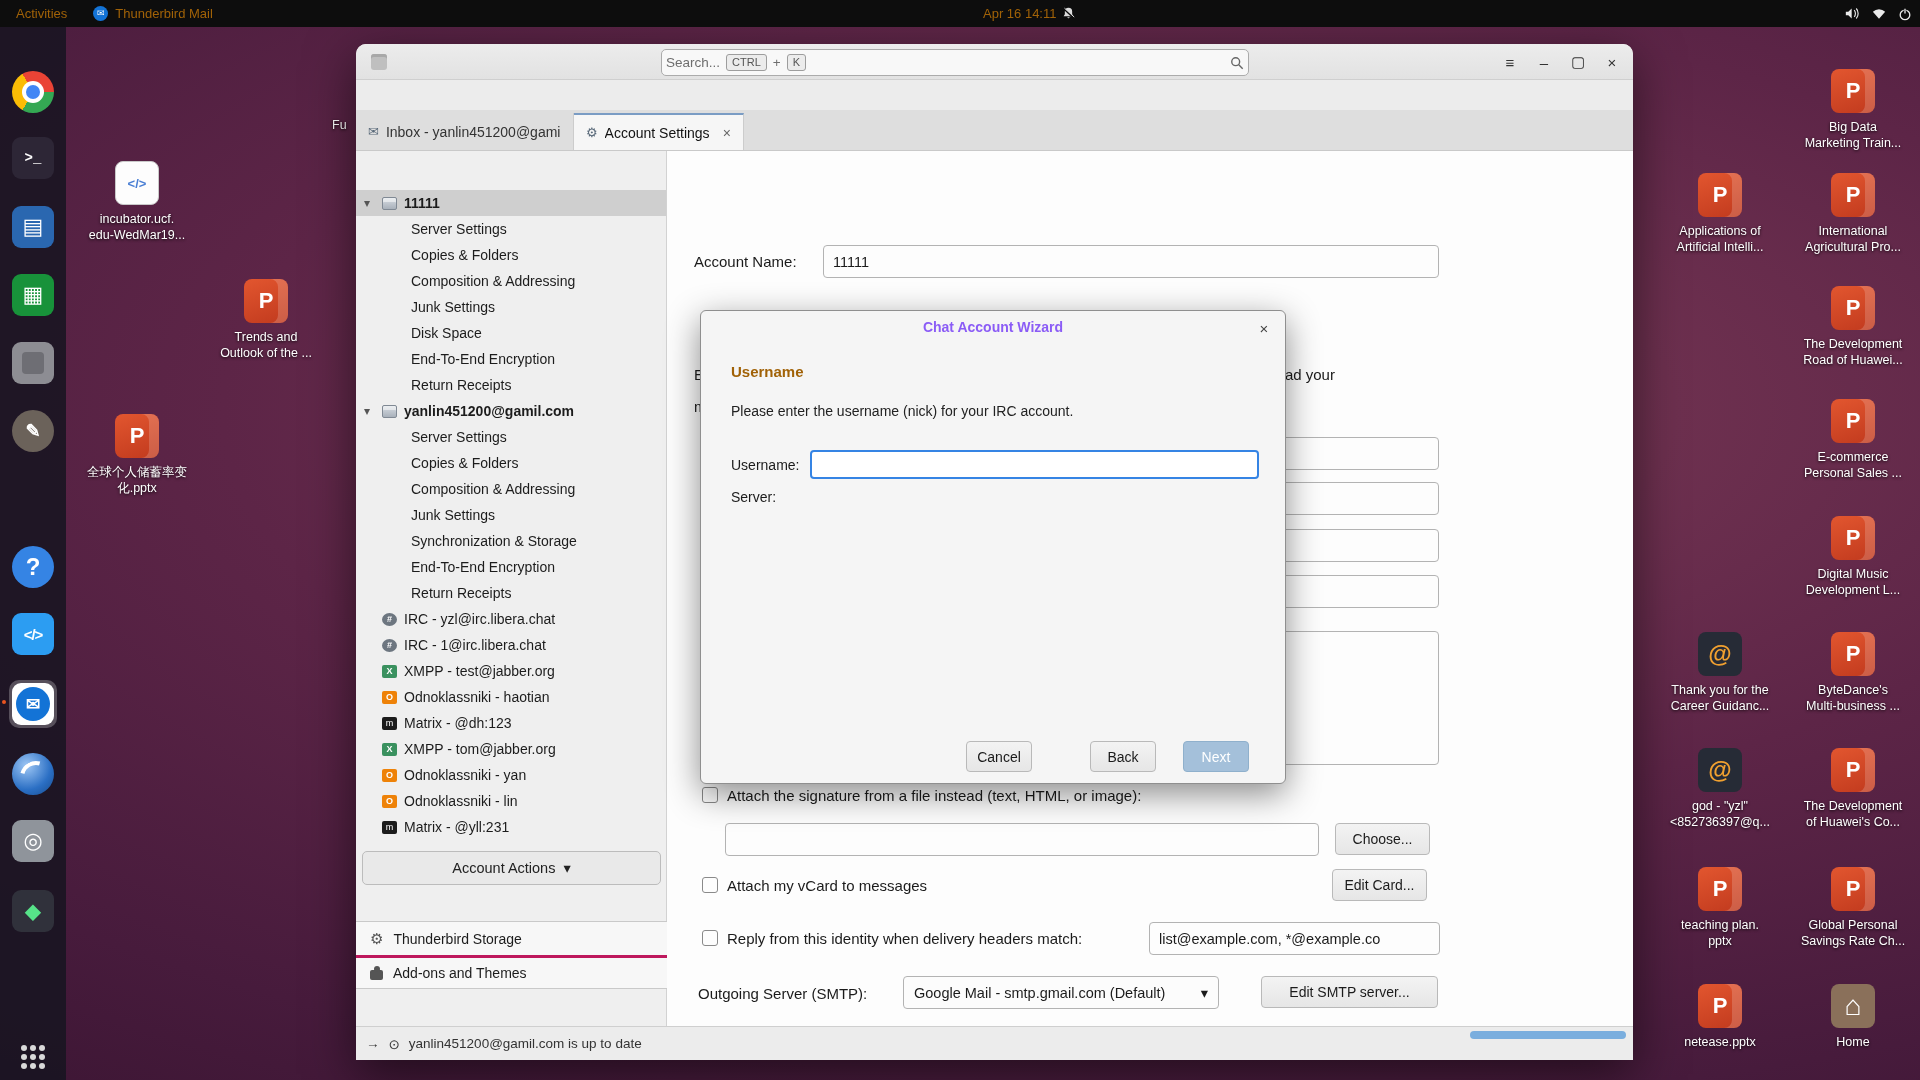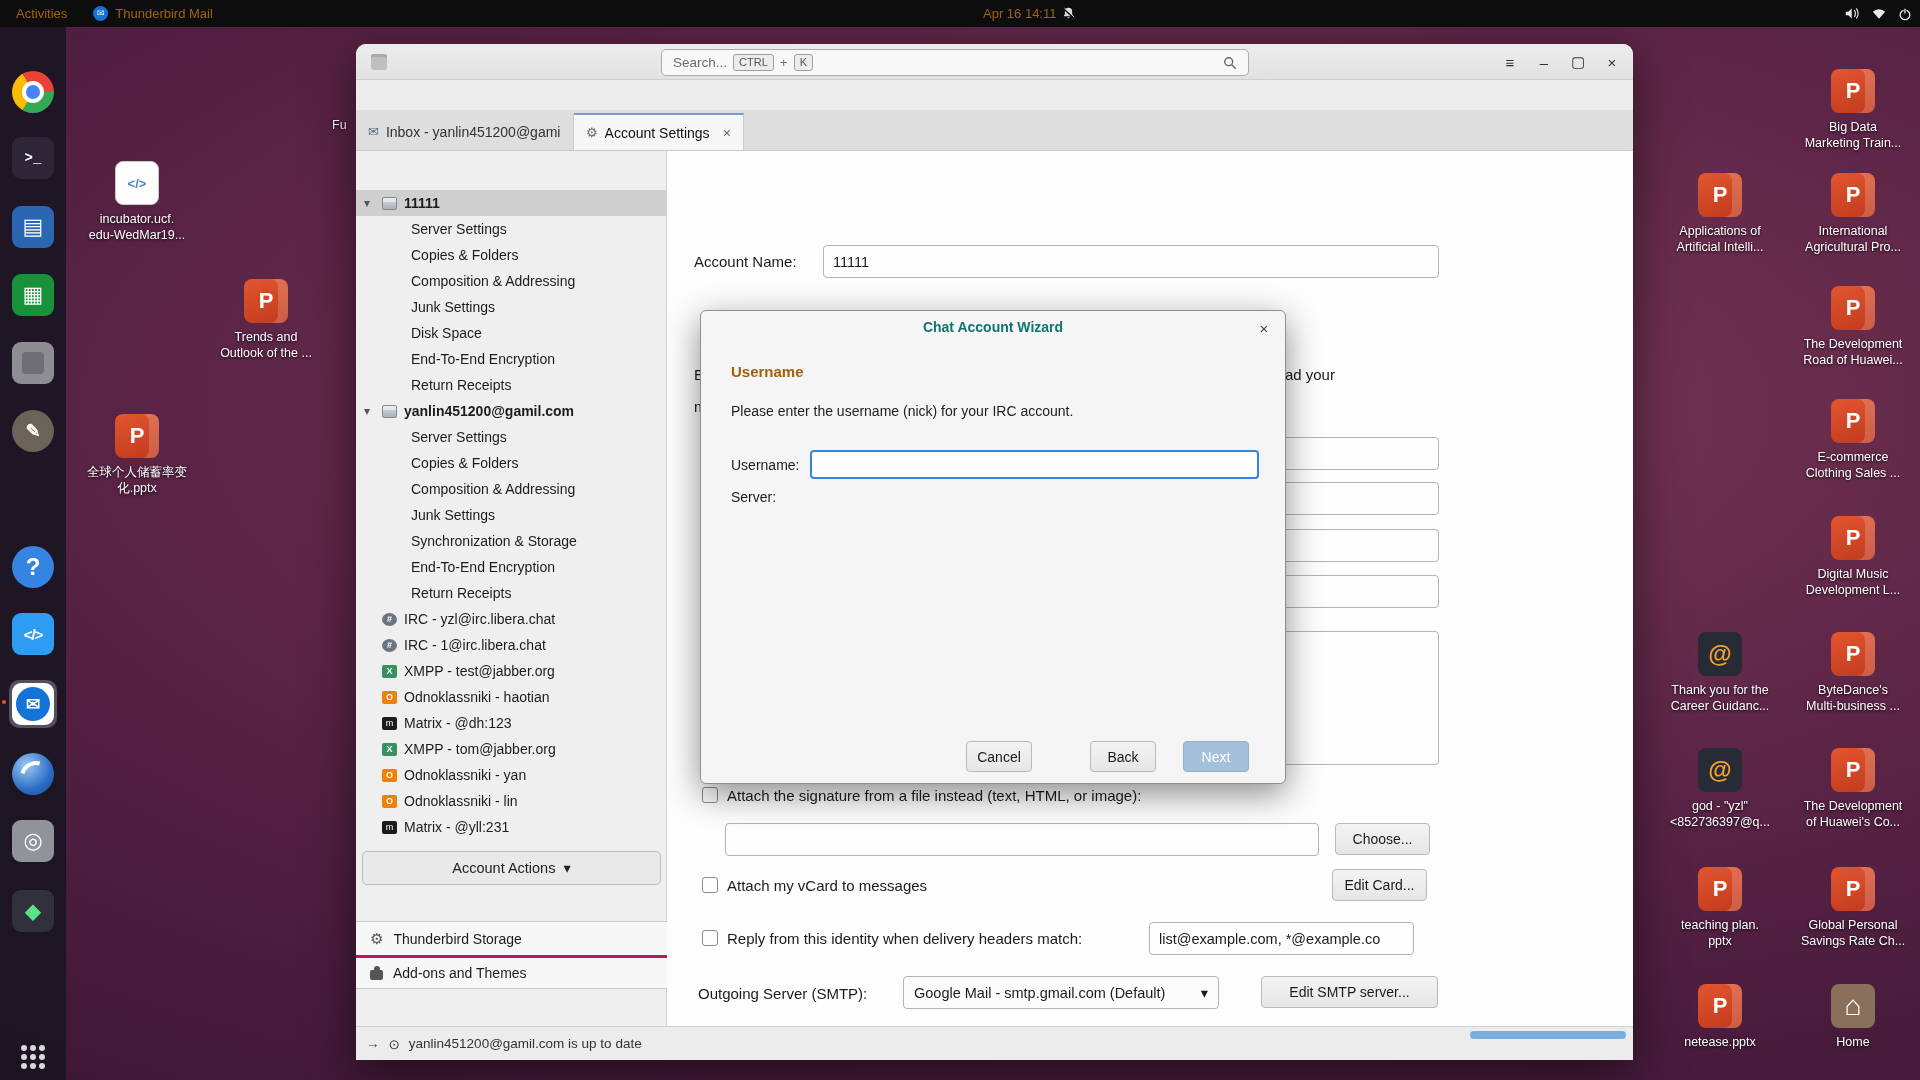--- a/index.html
+++ b/index.html
@@ -54,21 +54,21 @@
   .fi-code { background:#fdfdfd; color:#4a7fd4; font-size:13px; font-weight:bold; border:1px solid #c9c9c9; }
   .desk-fragment { position:absolute; color:#fff; font-size:12.5px; text-shadow:0 1px 3px rgba(0,0,0,0.9); z-index:4; }
 
   
   .window { position:absolute; left:356px; top:44px; width:1277px; height:1016px; background:#ececec;
             border-radius:10px 10px 0 0; box-shadow:0 14px 50px rgba(0,0,0,0.55); z-index:20; overflow:hidden; }
   .titlebar { position:absolute; left:0; top:0; width:100%; height:36px; background:linear-gradient(#ececec,#e2e2e2); border-bottom:1px solid #cfcfcf; }
   .tb-doc-ic { position:absolute; left:15px; top:10px; width:16px; height:16px; border-radius:3px; background:#bfbfbf;
                box-shadow:inset 0 3px 0 #a8a8a8; }
   .searchbar { position:absolute; left:305px; top:5px; width:588px; height:27px; background:#f8f8f8; border:1px solid #ababab;
-               border-radius:5px; display:flex; align-items:center; padding:0 11px; gap:6px; font-size:13.5px; color:#6e6e6e; cursor:text; }
+               border-radius:5px; display:flex; align-items:center; padding:0 4px; gap:6px; font-size:13.5px; color:#6e6e6e; cursor:text; }
   .kbd { border:1px solid #9d9d9d; border-radius:3px; background:#ececec; font-size:11px; padding:0 5px; line-height:15px; color:#555; }
   .sb-spacer { flex:1; }
   .winctl { position:absolute; top:0; height:36px; display:flex; align-items:center; right:8px; gap:8px; }
   .wc-btn { width:26px; height:26px; border-radius:50%; display:flex; align-items:center; justify-content:center;
             font-size:15px; color:#333; cursor:pointer; }
 
   .menubar { position:absolute; left:0; top:36px; width:100%; height:30px; background:#f4f4f4; border-bottom:1px solid #dcdcdc;
              display:flex; align-items:center; padding-left:6px; font-size:14.5px; color:#1b1b1b; }
   .menu-item { padding:0 9px; height:100%; display:flex; align-items:center; cursor:pointer; }
 
@@ -119,21 +119,21 @@
                align-items:center; justify-content:space-between; padding:0 10px; font-size:14.5px; color:#1b1b1b; cursor:pointer; }
 
   .statusbar { position:absolute; left:0; bottom:0; width:100%; height:34px; background:#ececec; border-top:1px solid #cfcfcf;
                display:flex; align-items:center; gap:9px; padding-left:10px; font-size:13.5px; color:#333; }
   .hscroll { position:absolute; left:1114px; bottom:21px; width:156px; height:8px; border-radius:4px; background:#7aaede; }
 
   
   .dialog { position:absolute; left:344px; top:266px; width:586px; height:474px; background:#f5f5f5; border:1px solid #8f8f8f;
             border-radius:6px; box-shadow:0 10px 34px rgba(0,0,0,0.45); z-index:50; }
   .dlg-title { position:absolute; left:0; top:0; width:100%; height:32px; display:flex; align-items:center; justify-content:center;
-               font-size:14px; font-weight:bold; color:#0f766e; }
+               font-size:14px; font-weight:bold; color:#8b5cf6; }
   .dlg-close { position:absolute; right:10px; top:6px; width:22px; height:22px; display:flex; align-items:center; justify-content:center;
                font-size:15px; color:#444; cursor:pointer; border-radius:50%; }
   .dlg-h { position:absolute; left:30px; top:52px; font-size:15px; font-weight:bold; color:#a16207; }
   .dlg-desc { position:absolute; left:30px; top:92px; font-size:14px; color:#222; }
   .dlg-label { position:absolute; left:30px; font-size:14px; color:#1b1b1b; }
   .dlg-input { position:absolute; left:109px; width:449px; height:29px; background:#fff; border:1px solid #b3b3b3; border-radius:4px;
                font-size:14px; padding:0 8px; font-family:"Liberation Sans",sans-serif; }
   .dlg-input.focused { border:2px solid #3584e4; }
   .dlg-btn { position:absolute; top:430px; width:66px; height:31px; border-radius:4px; border:1px solid #b9b9b9;
              background:linear-gradient(#f3f3f3,#e6e6e6); font-size:14px; color:#1b1b1b; display:flex; align-items:center;
@@ -247,21 +247,21 @@
 Agricultural Pro...</span>
   </div>
 <div class="dicon" style="left:1793px; top:286px">
     <span class="fi fi-ppt">P</span>
     <span class="lbl">The Development
 Road of Huawei...</span>
   </div>
 <div class="dicon" style="left:1793px; top:399px">
     <span class="fi fi-ppt">P</span>
     <span class="lbl">E-commerce
-Clothing Sales ...</span>
+Personal Sales ...</span>
   </div>
 <div class="dicon" style="left:1793px; top:516px">
     <span class="fi fi-ppt">P</span>
     <span class="lbl">Digital Music
 Development L...</span>
   </div>
 <div class="dicon" style="left:1660px; top:632px">
     <span class="fi fi-mail">@</span>
     <span class="lbl">Thank you for the
 Career Guidanc...</span>
@@ -460,21 +460,21 @@
     <div class="fieldlabel" style="left:60px; top:636px">Attach the signature from a file instead (text, HTML, or image):</div>
     <input class="inputbox" style="left: 58px; top: 672px; width: 594px;">
     <div class="btn" style="left:668px; top:672px; width:95px">Choose...</div>
 
     <span class="cbox" style="left:35px; top:726px"></span>
     <div class="fieldlabel" style="left:60px; top:726px">Attach my vCard to messages</div>
     <div class="btn" style="left:665px; top:718px; width:95px">Edit Card...</div>
 
     <span class="cbox" style="left:35px; top:779px"></span>
     <div class="fieldlabel" style="left:60px; top:779px">Reply from this identity when delivery headers match:</div>
-    <input class="inputbox" style="left: 482px; top: 771px; width: 265px;" value="list@example.com, *@example.co">
+    <input class="inputbox" style="left: 482px; top: 771px; width: 291px;" value="list@example.com, *@example.co">
 
     <div class="fieldlabel" style="left:31px; top:834px">Outgoing Server (SMTP):</div>
     <div class="selectbox" style="left:236px; top:825px; width:316px">
       <span>Google Mail - smtp.gmail.com (Default)</span>
       <span>▾</span>
     </div>
     <div class="btn" style="left:594px; top:825px; width:177px">Edit SMTP server...</div>
   </div>
 
   <div class="statusbar">

